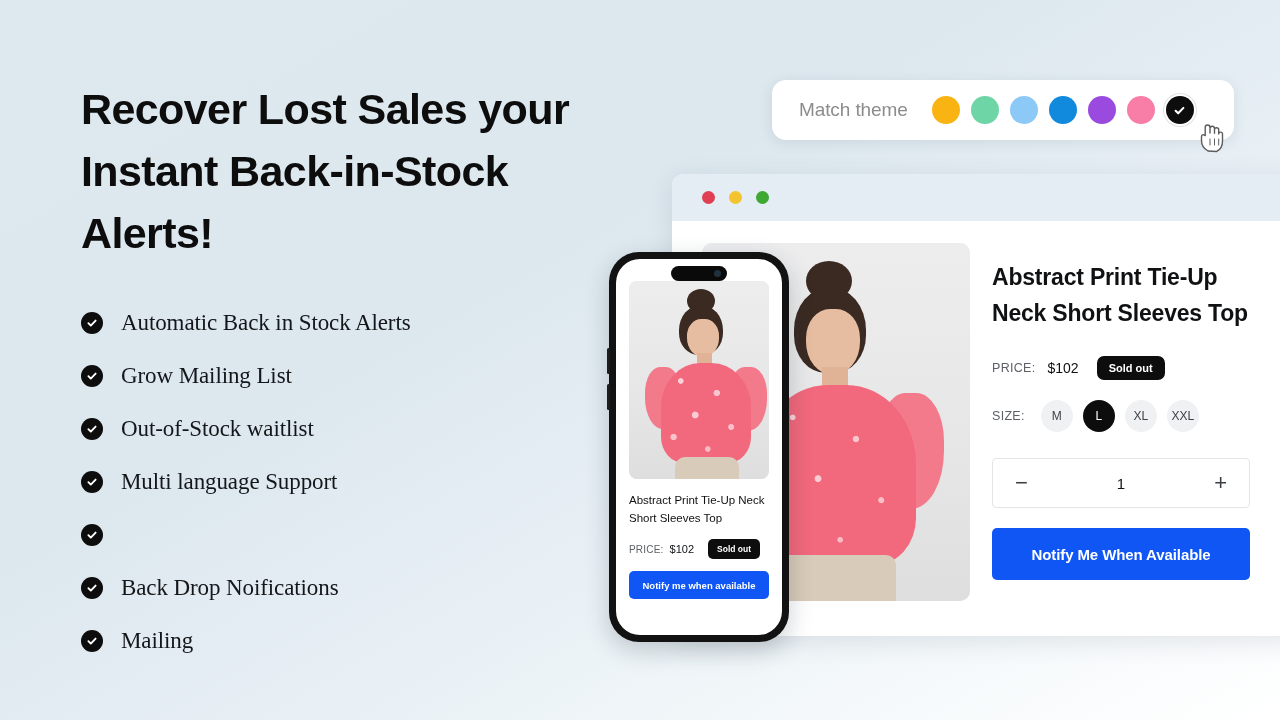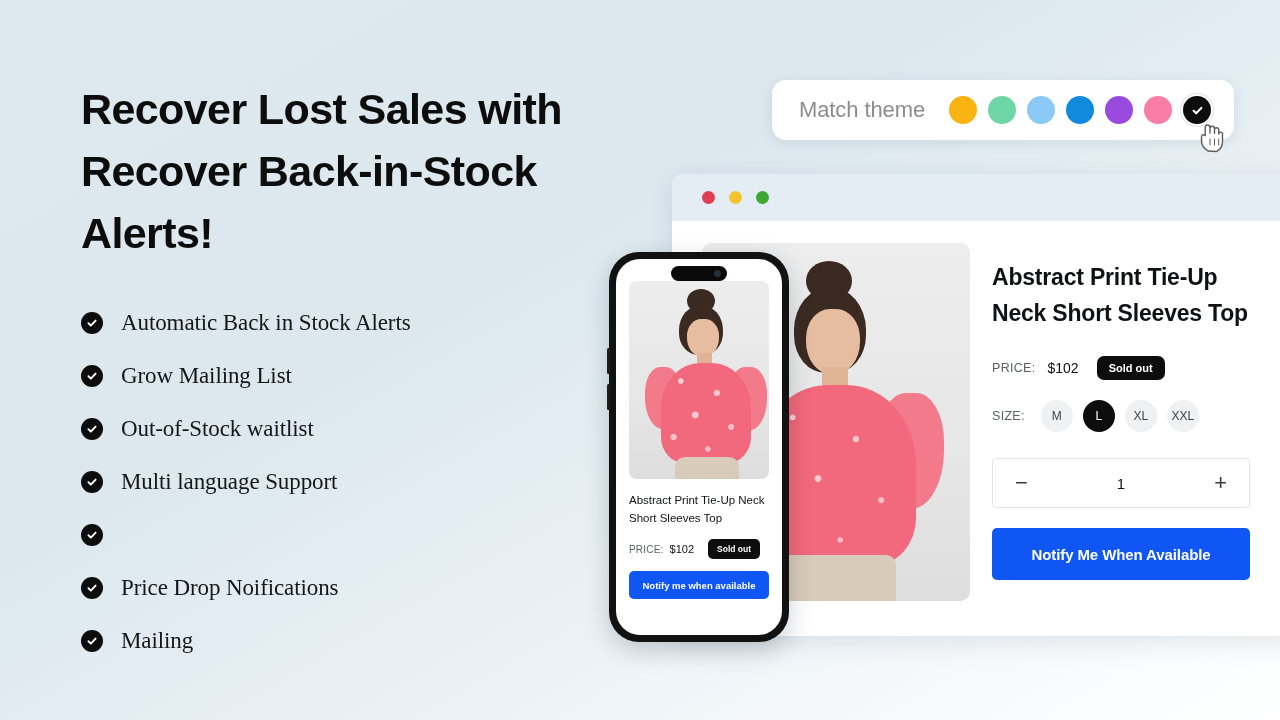--- a/index.html
+++ b/index.html
@@ -49,21 +49,21 @@
     left: 772px; top: 80px;
     width: 462px; height: 60px;
     background: #ffffff;
     border-radius: 14px;
     box-shadow: 0 3px 14px rgba(38,60,80,0.10);
     display: flex;
     align-items: center;
     padding: 0 18px 0 27px;
   }
   .theme-label {
-    font-size: 22px;
+    font-size: 19px;
     color: #8c8c8c;
     letter-spacing: -0.1px;
     white-space: nowrap;
   }
   .swatches { display: flex; align-items: center; gap: 11px; margin-left: 24px; }
   .swatch {
     width: 28px; height: 28px;
     border-radius: 50%;
     flex: 0 0 28px;
     display: flex; align-items: center; justify-content: center;
@@ -252,21 +252,21 @@
       radial-gradient(circle at 14% 74%, rgba(255,255,255,.60) 2.8px, transparent 3.6px),
       radial-gradient(circle at 52% 86%, rgba(255,255,255,.55) 2.4px, transparent 3.2px);
   }
   .model .sleeve { position: absolute; border-radius: 50% 50% 60% 60%; background: #f27a8b; }
   .model .pants { position: absolute; background: #d8cbb9; border-radius: 10px 10px 0 0; }
 </style>
 </head>
 <body>
 
 <div class="left-col">
-  <h1 class="headline">Recover Lost Sales with Recover Back-in-Stock Alerts!</h1>
+  <h1 class="headline">Recover Lost Sales your Instant Back-in-Stock Alerts!</h1>
 
   <ul class="feature-list">
     <li class="feature-item">
       <span class="check-icon">
         <svg width="12" height="12" viewBox="0 0 12 12">
             <path d="M2.4 6.2 L4.8 8.6 L9.6 3.6" stroke="#ffffff" stroke-width="1.9" fill="none" stroke-linecap="round" stroke-linejoin="round"></path>
           </svg>
       </span>
       <span class="feature-label">Automatic Back in Stock Alerts</span>
     </li>
@@ -300,21 +300,21 @@
             <path d="M2.4 6.2 L4.8 8.6 L9.6 3.6" stroke="#ffffff" stroke-width="1.9" fill="none" stroke-linecap="round" stroke-linejoin="round"></path>
           </svg>
       </span>
     </li>
     <li class="feature-item">
       <span class="check-icon">
         <svg width="12" height="12" viewBox="0 0 12 12">
             <path d="M2.4 6.2 L4.8 8.6 L9.6 3.6" stroke="#ffffff" stroke-width="1.9" fill="none" stroke-linecap="round" stroke-linejoin="round"></path>
           </svg>
       </span>
-      <span class="feature-label">Price Drop Noifications</span>
+      <span class="feature-label">Back Drop Noifications</span>
     </li>
     <li class="feature-item">
       <span class="check-icon">
         <svg width="12" height="12" viewBox="0 0 12 12">
             <path d="M2.4 6.2 L4.8 8.6 L9.6 3.6" stroke="#ffffff" stroke-width="1.9" fill="none" stroke-linecap="round" stroke-linejoin="round"></path>
           </svg>
       </span>
       <span class="feature-label">Mailing</span>
     </li>
   </ul>

